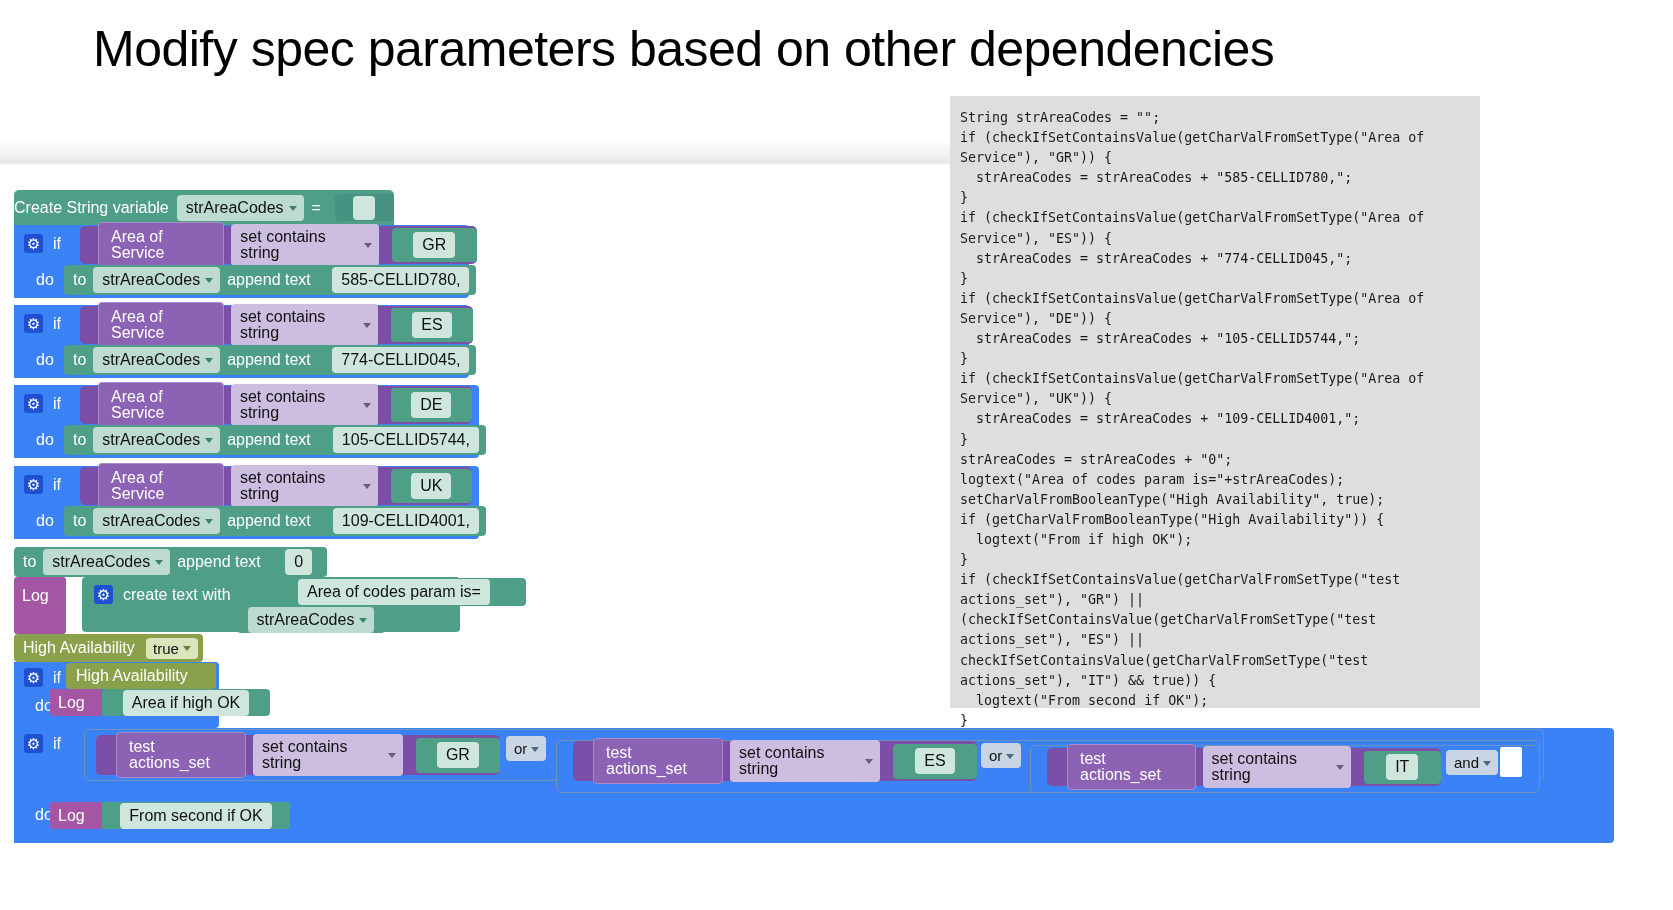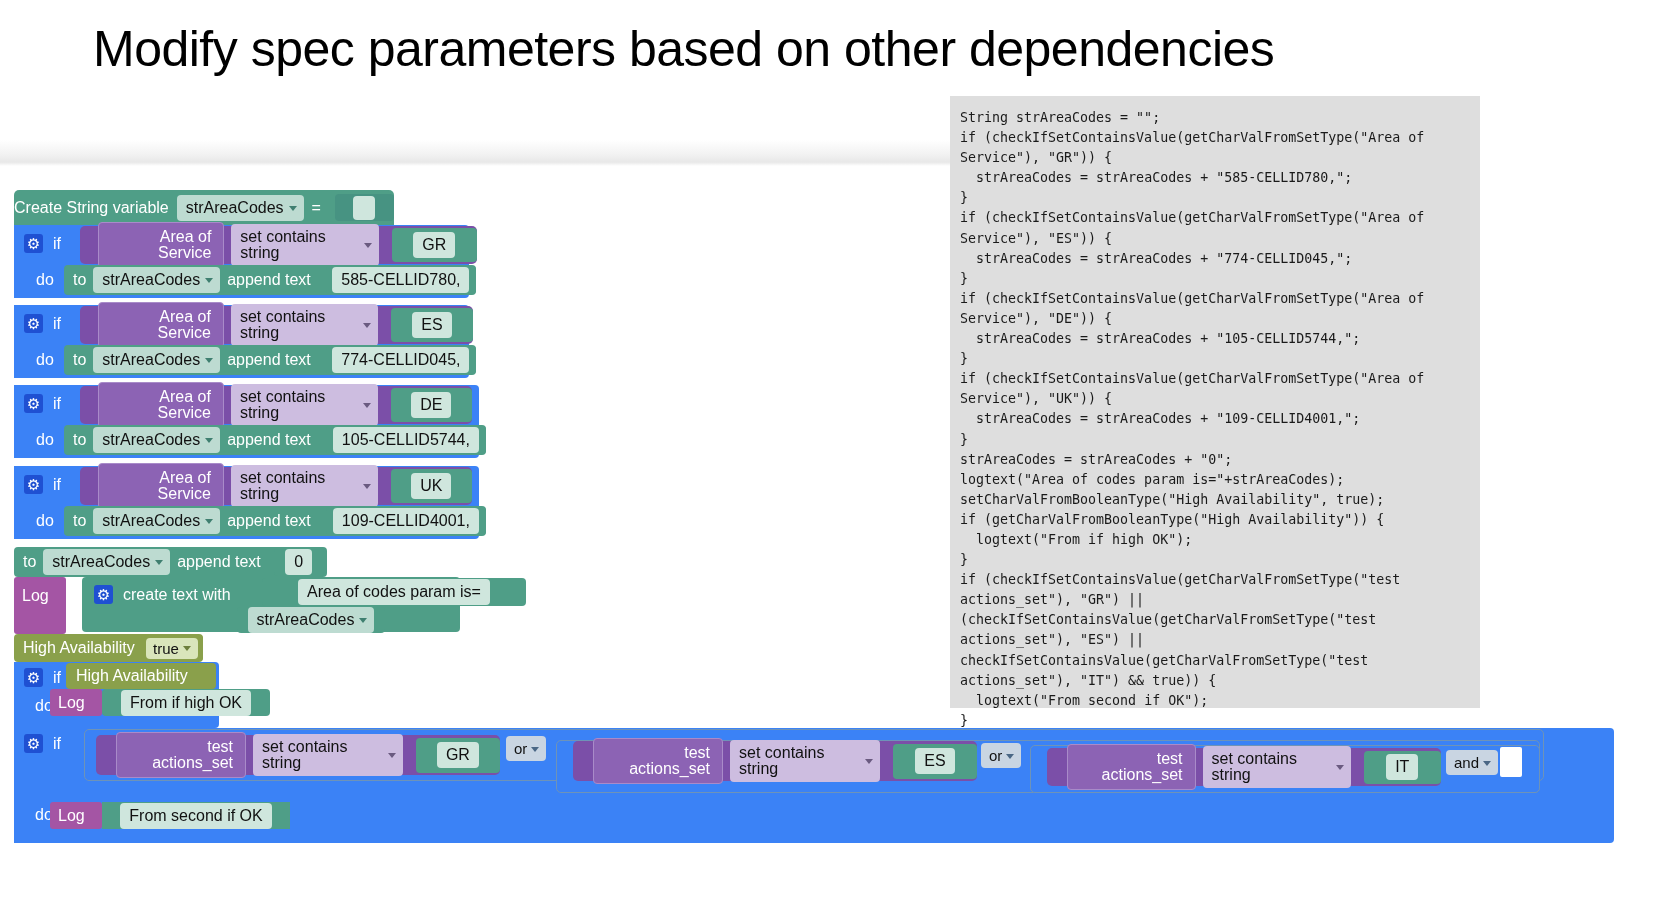--- a/index.html
+++ b/index.html
@@ -40,21 +40,21 @@
   .blk{position:absolute;box-sizing:border-box;}
   
   .c-green{background:#4f9e87;}          
   .c-green-d{background:#479382;}
   .c-purple{background:#7b4fa8;}       
   .c-blue{background:#3b82f6;}           
   .c-magenta{background:#a455a4;}        
   .c-olive{background:#8aa04b;}
   .field{
     background:#cfe6dd;border-radius:4px;color:#111;
-    display:inline-block;text-align:right;
+    display:inline-block;text-align:left;
     font-size:16px;line-height:1;padding:5px 9px;
   }
   .lbl{color:#ffffff;font-size:16px;line-height:1;white-space:nowrap;}
   .drop{
     background:#cdbde0;border-radius:4px;color:#111;font-size:16px;
     padding:5px 20px 5px 9px;display:inline-block;line-height:1;position:relative;
   }
   .drop.on-blue{background:#c9d5e2;}
   .drop.on-green{background:#bddbd1;text-align:center;}
   .drop.on-olive{background:#d9e5bb;}
@@ -279,21 +279,21 @@
     </div>
     <span class="lbl" style="position:absolute;left:21px;top:36px;">do</span>
   </div>
   <div class="blk c-olive" style="left:66px;top:663px;width:150px;height:26px;border-radius:4px;display:flex;align-items:center;">
     <span class="lbl" style="padding-left:10px;">High Availability</span>
   </div>
   <div class="blk c-magenta" style="left:50px;top:689px;width:52px;height:27px;border-radius:3px;">
     <span class="lbl" style="position:absolute;left:8px;top:6px;">Log</span>
   </div>
   <div class="blk c-green" style="left:102px;top:689px;width:168px;height:27px;border-radius:4px;display:flex;align-items:center;justify-content:center;">
-    <span class="field">From if high OK</span>
+    <span class="field">Area if high OK</span>
   </div>
 
   <div class="blk c-blue" style="left:14px;top:728px;width:1600px;height:115px;border-radius:0 4px 4px 0;">
     <div class="row" style="position:absolute;left:10px;top:6px;gap:10px;">
       <span class="gear"></span>
       <span class="lbl">if</span>
     </div>
     <span class="lbl" style="position:absolute;left:21px;top:79px;">do</span>
   </div>
 

